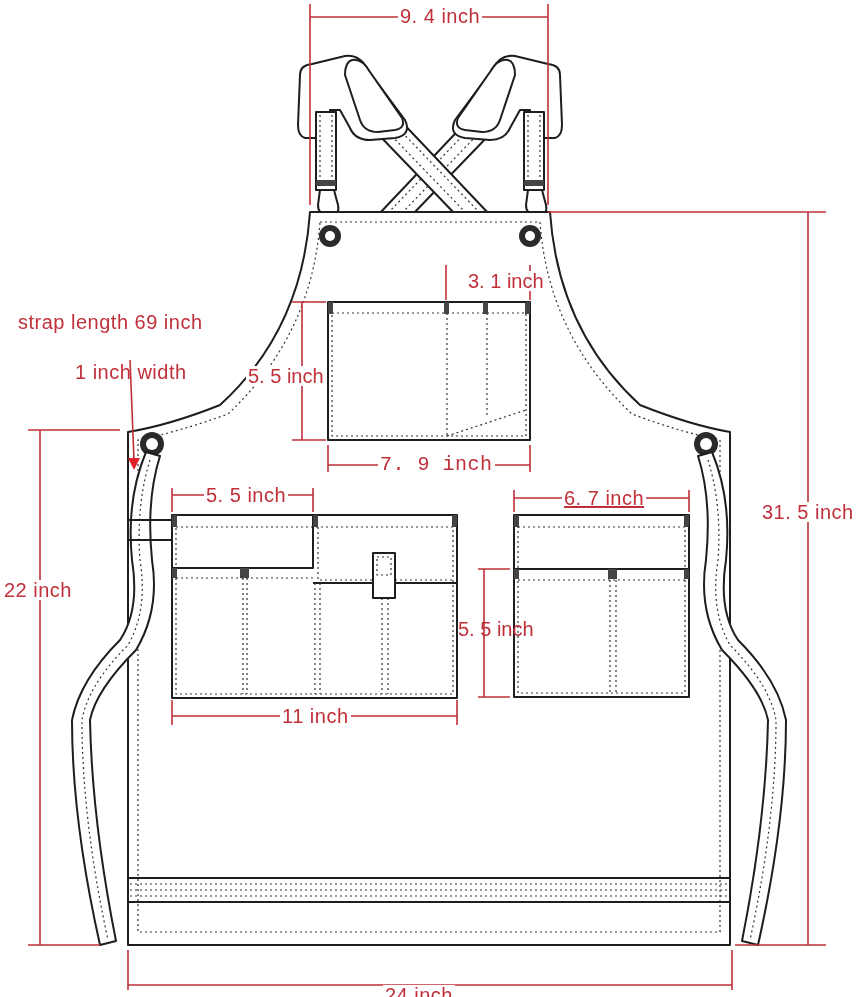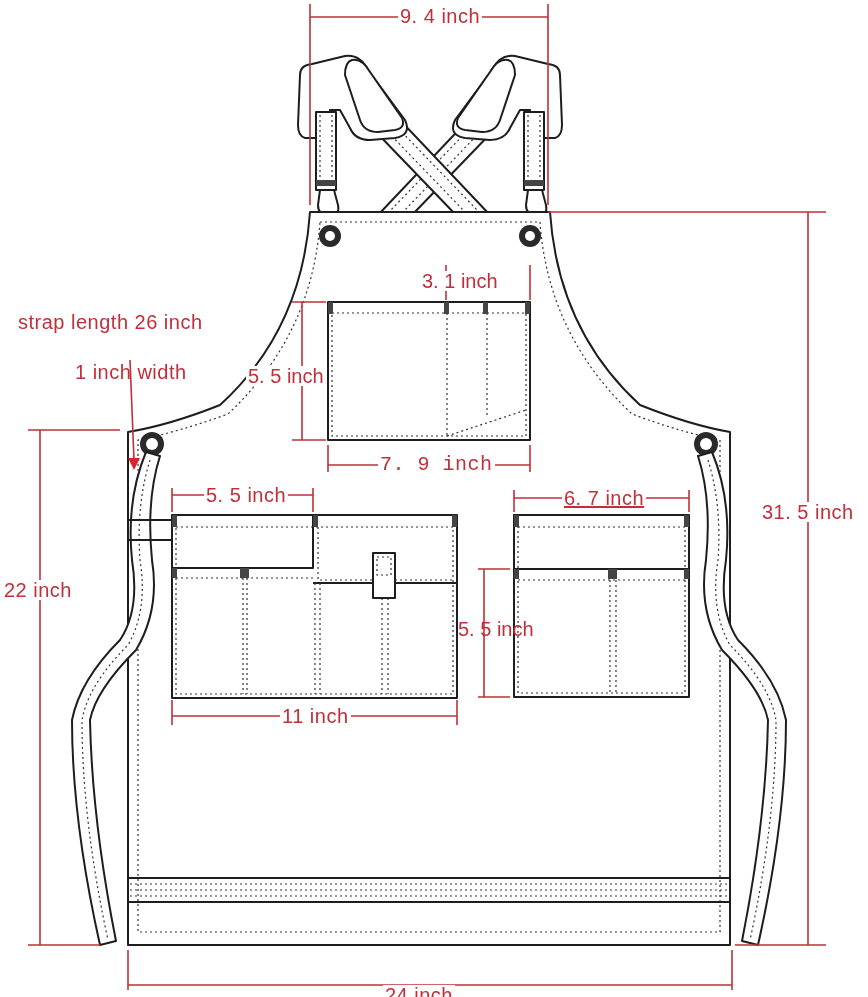--- a/index.html
+++ b/index.html
@@ -140,21 +140,21 @@
     <path class="dim" d="M514 490 L514 512 M689 490 L689 512 M514 498 L689 498"></path>
 
     <path class="dim" d="M478 569 L510 569 M478 697 L510 697 M484 569 L484 697"></path>
   </g>
 </svg>
 
 <div class="lbl wide" style="left:398px;top:6px;">9. 4 inch</div>
 <div class="lbl wide" style="left:760px;top:502px;text-align:right;">31. 5 inch</div>
 <div class="lbl wide" style="left:383px;top:985px;">24 inch</div>
 <div class="lbl wide" style="left:2px;top:580px;">22 inch</div>
-<div class="lbl wide" style="left:16px;top:312px;background:transparent;">strap length  26  inch</div>
+<div class="lbl wide" style="left:16px;top:312px;background:transparent;">strap length  69  inch</div>
 <div class="lbl wide" style="left:73px;top:339px;background:transparent;margin-top:23px;">1 inch width</div>
 <div class="lbl" style="left:246px;top:366px;">5. 5 inch</div>
 <div class="lbl wide" style="left:378px;top:455px;font-family:Liberation Mono, monospace;">7. 9 inch</div>
-<div class="lbl" style="left:420px;top:271px;">3. 1 inch</div>
+<div class="lbl" style="left:466px;top:271px;">3. 1 inch</div>
 <div class="lbl wide" style="left:204px;top:485px;">5. 5 inch</div>
 <div class="lbl wide" style="left:280px;top:706px;">11 inch</div>
 <div class="lbl wide" style="left:562px;top:488px;text-decoration:underline;">6. 7 inch</div>
 <div class="lbl" style="left:456px;top:619px;background:transparent;">5. 5 inch</div>
 
 </body></html>

